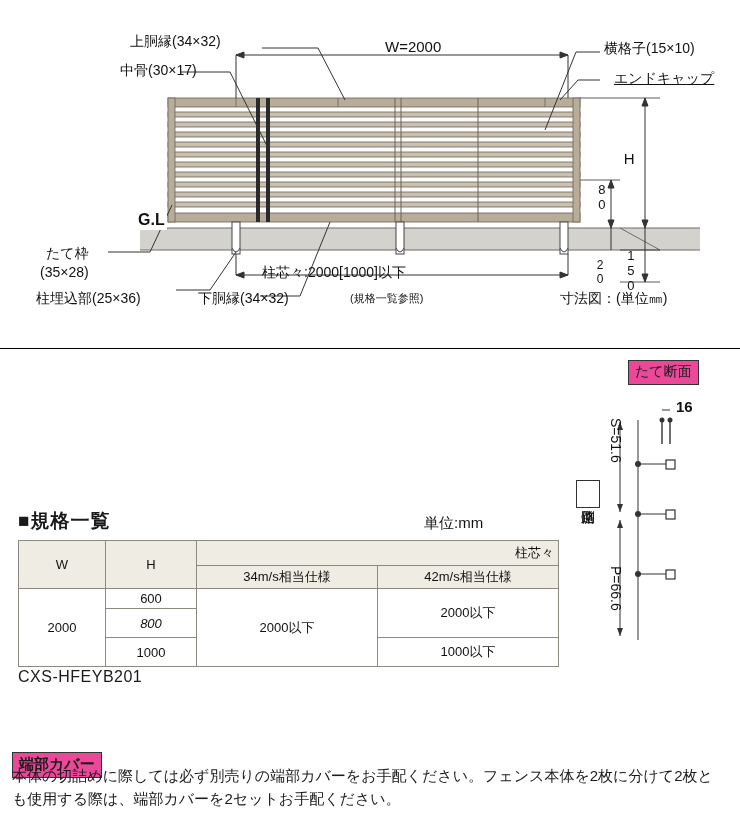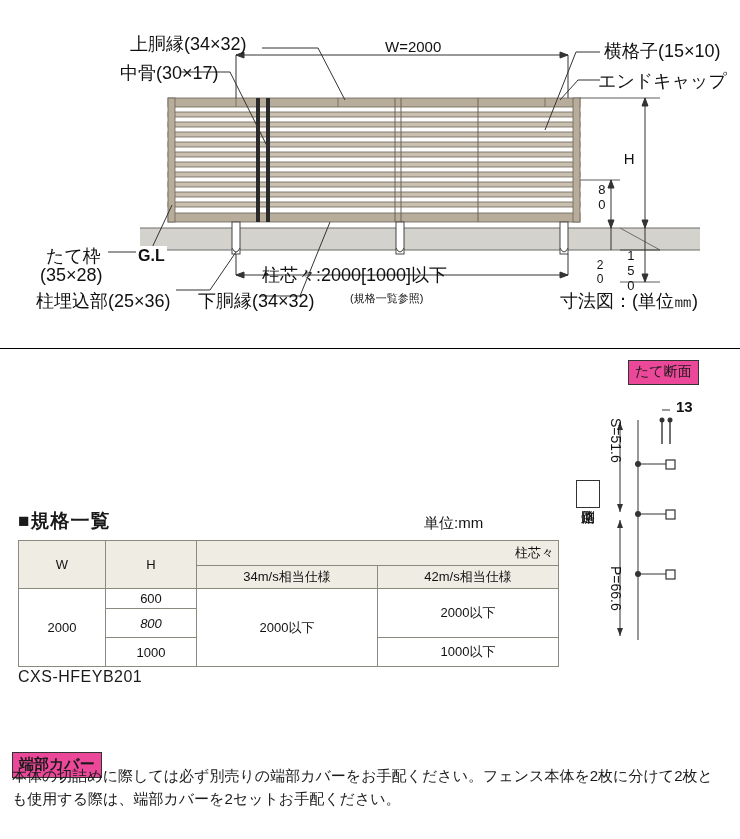--- a/index.html
+++ b/index.html
@@ -10,21 +10,21 @@
   body {
     width: 740px;
     height: 839px;
     position: relative;
     font-family: "Liberation Sans", sans-serif;
     color: #1a1a1a;
     overflow: hidden;
   }
   .abs { position: absolute; }
   .lbl {
-    font-size: 18px;
+    font-size: 14px;
     color: #111;
     white-space: nowrap;
     line-height: 1.25;
   }
   .lbl-sm { font-size: 11px; }
   .vert {
     writing-mode: vertical-rl;
     text-orientation: upright;
     white-space: nowrap;
   }
@@ -184,27 +184,27 @@
 
     <path d="M176 290 L210 290 L236 252"></path>
 
     <path d="M260 296 L300 296 L330 222"></path>
   </g>
 </svg>
 
 <div class="abs lbl" style="left:130px; top:33px;">上胴縁(34×32)</div>
 <div class="abs lbl" style="left:120px; top:62px;">中骨(30×17)</div>
 <div class="abs lbl" style="left:604px; top:40px;">横格子(15×10)</div>
-<div class="abs lbl" style="left:598px; top:70px;">エンドキャップ</div>
+<div class="abs lbl" style="left:614px; top:70px;text-decoration:underline;">エンドキャップ</div>
 <div class="abs lbl" style="left:385px; top:38px; font-size:15px;">W=2000</div>
 <div class="abs lbl vert" style="left:619px; top:150px; font-size:15px;">H</div>
 <div class="abs lbl vert" style="left:593px; top:182px; font-size:13px;">80</div>
 <div class="abs lbl vert" style="left:592px; top:258px; font-size:12px;">20</div>
 <div class="abs lbl vert" style="left:622px; top:248px; font-size:13px;">150</div>
-<div class="abs lbl" style="left:136px; top:210px; font-size:16px; font-weight:bold; background:#fff; padding:0 2px;margin-top:36px;">G.L</div>
+<div class="abs lbl" style="left:136px; top:210px; font-size:16px; font-weight:bold; background:#fff; padding:0 2px;">G.L</div>
 <div class="abs lbl" style="left:46px; top:245px;">たて枠</div>
 <div class="abs lbl" style="left:40px; top:264px;">(35×28)</div>
 <div class="abs lbl" style="left:36px; top:290px;">柱埋込部(25×36)</div>
 <div class="abs lbl" style="left:198px; top:290px;">下胴縁(34×32)</div>
 <div class="abs lbl" style="left:262px; top:264px;text-align:center;">柱芯々:2000[1000]以下</div>
 <div class="abs lbl lbl-sm" style="left:350px; top:292px;">(規格一覧参照)</div>
 <div class="abs lbl" style="left:560px; top:290px;">寸法図：(単位㎜)</div>
 
 <div class="abs hr-line" style="left:0px; top:348px; width:740px;"></div>
 
@@ -235,21 +235,21 @@
 
   <line x1="20" y1="30" x2="20" y2="120" stroke="#333" stroke-width="1"></line>
   <polygon points="20,30 17,38 23,38" fill="#333"></polygon>
   <polygon points="20,120 17,112 23,112" fill="#333"></polygon>
 
   <line x1="20" y1="128" x2="20" y2="244" stroke="#333" stroke-width="1"></line>
   <polygon points="20,128 17,136 23,136" fill="#333"></polygon>
   <polygon points="20,244 17,236 23,236" fill="#333"></polygon>
 </svg>
 
-<div class="abs lbl" style="left:676px; top:398px; font-size:15px; font-weight:bold;">13</div>
+<div class="abs lbl" style="left:676px; top:398px; font-size:15px; font-weight:bold;">16</div>
 <div class="abs lbl vert-rot" style="left:606px; top:418px; font-size:14px;">S=51.6</div>
 <div class="abs lbl vert-rot" style="left:606px; top:566px; font-size:14px;">P=66.6</div>
 <div class="abs" style="left:576px; top:480px; border:1px solid #333; padding:4px 2px;">
   <span class="lbl vert" style="font-size:14px;">道路側</span>
 </div>
 
 <div class="abs spec-title" style="left:18px; top:508px;">■規格一覧</div>
 <div class="abs lbl" style="left:424px; top:514px; font-size:15px;">単位:mm</div>
 
 <div class="abs" style="left:18px; top:540px;">

